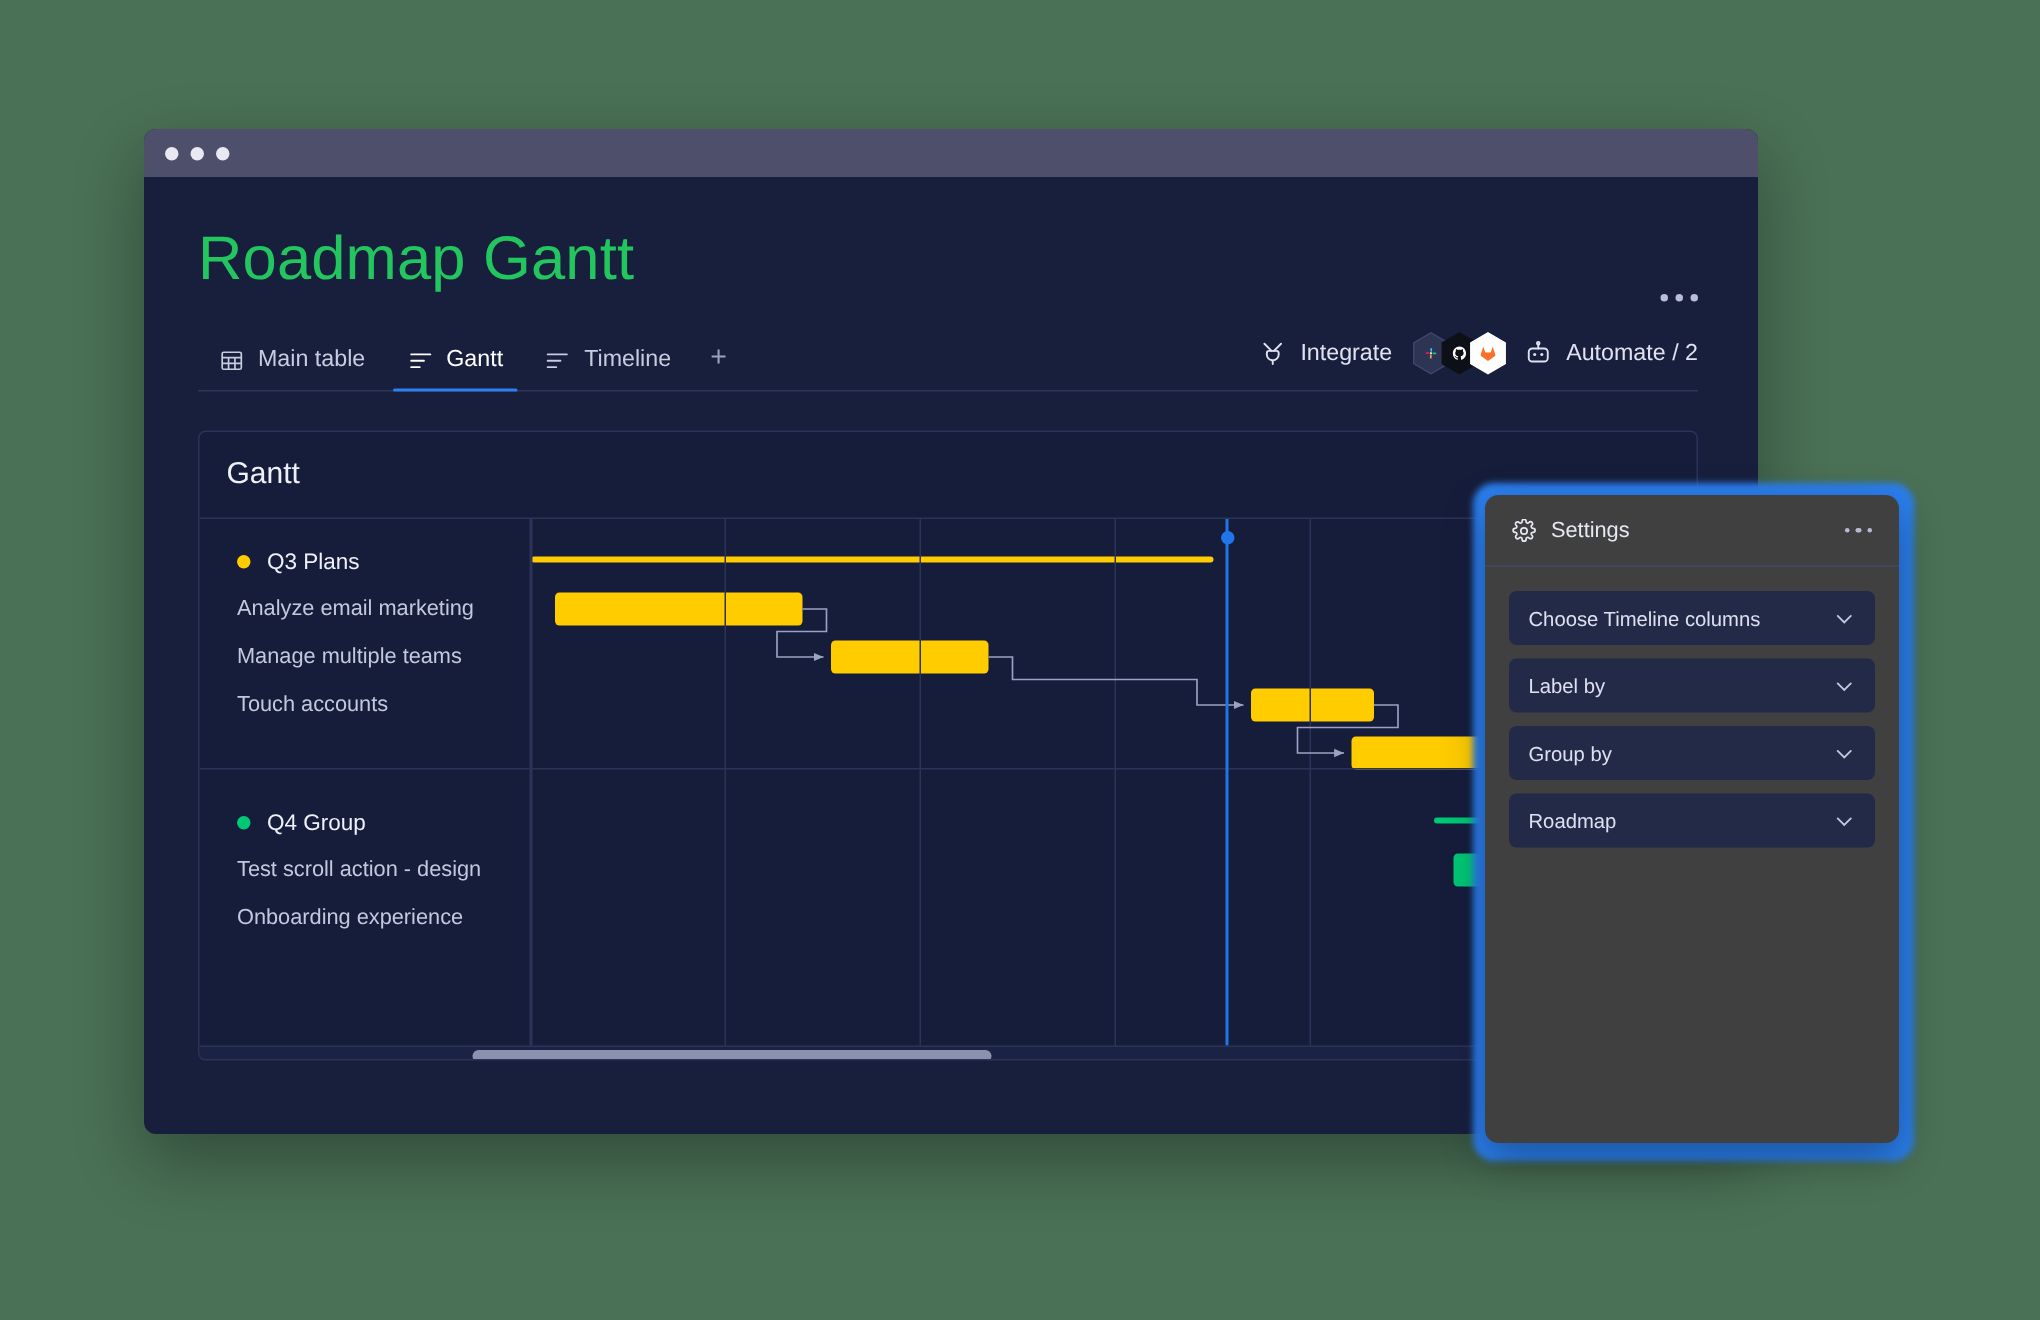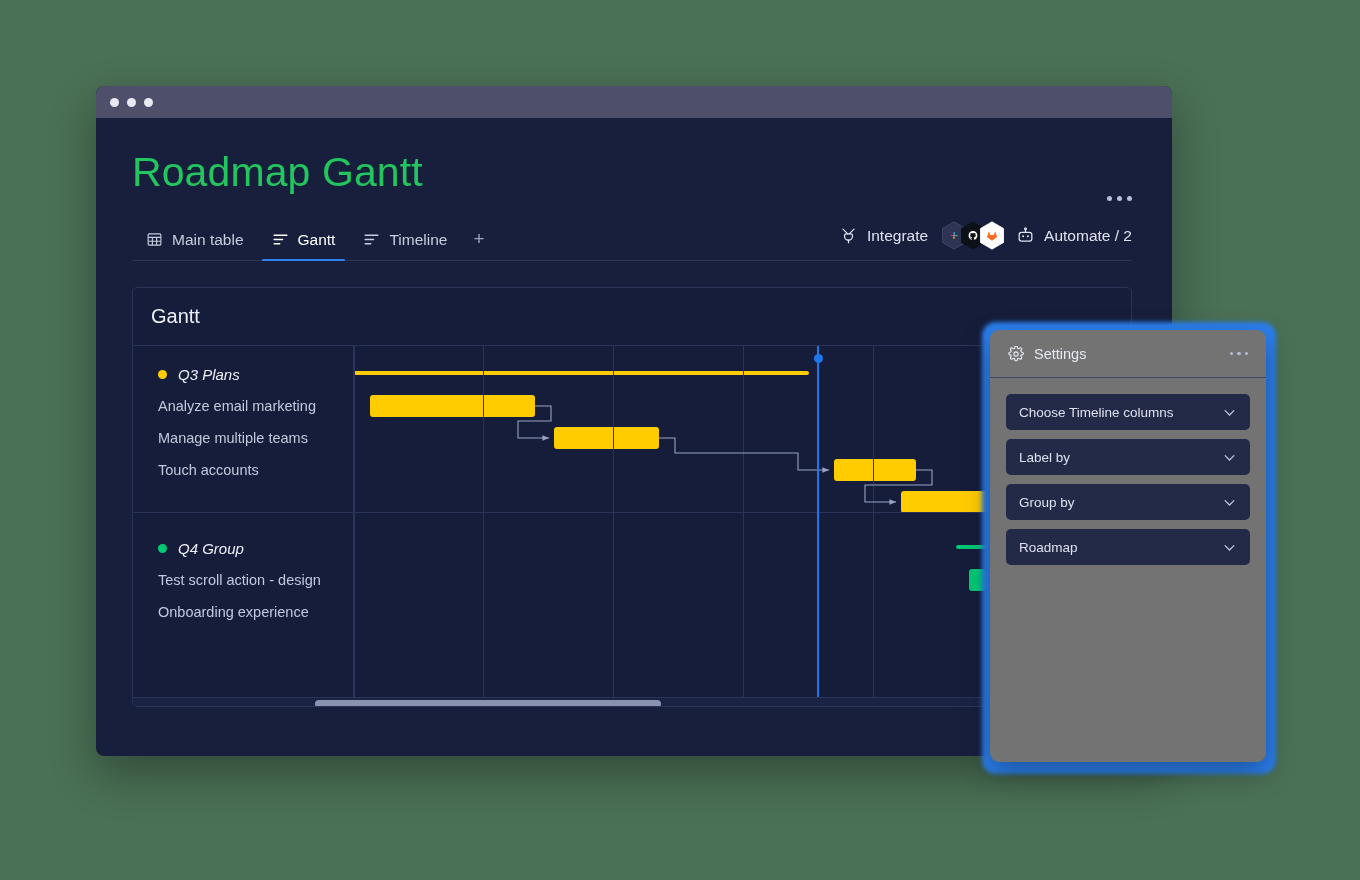--- a/index.html
+++ b/index.html
@@ -41,21 +41,21 @@
 
   
   .tabs-row {
     margin-top: 26px; height: 42px;
     display: flex; align-items: flex-end;
     border-bottom: 1px solid #2e3657;
     position: relative;
   }
   .tabs-left { display: flex; align-items: flex-end; gap: 0; }
   .tab {
-    display: flex; align-items: flex-start; gap: 9px;
+    display: flex; align-items: center; gap: 9px;
     padding: 0 14px 11px 14px;
     color: #c8ccdf; font-size: 15.5px; cursor: pointer;
     position: relative;
   }
   .tab.active { color: #ffffff; }
   .tab.active::after {
     content: ""; position: absolute; left: 4px; right: 4px; bottom: -1px;
     height: 2.5px; background: #2e7ff0; border-radius: 2px;
   }
   .tab-ico { width: 17px; height: 17px; display: block; }
@@ -98,21 +98,21 @@
   .label-col {
     position: absolute; left: 0; top: 0; width: 221px; height: 100%;
     border-right: 1px solid #2b3358;
   }
   .row-label {
     height: 32px; display: flex; align-items: center;
     padding-left: 25px; font-size: 14.5px; color: #c3c8dd;
     white-space: nowrap;
   }
   .row-label.group {
-    padding-left: 25px; color: #eef0f8; font-size: 15px; font-style: italic;
+    padding-left: 25px; color: #eef0f8; font-size: 15px;
   }
   .bullet {
     width: 9px; height: 9px; border-radius: 50%;
     margin-right: 11px; flex: none;
   }
 
   
   .chart-area {
     position: absolute; left: 221px; top: 0; right: 0; height: 100%;
     overflow: hidden;
@@ -142,21 +142,21 @@
   
   .settings-glow {
     position: absolute; left: 982px; top: 322px;
     width: 294px; height: 452px;
     border-radius: 14px; background: #2b7fef;
     filter: blur(2px);
   }
   .settings-panel {
     position: absolute; left: 990px; top: 330px;
     width: 276px; height: 432px;
-    background: #737373; border-radius: 9px;
+    background: #404040; border-radius: 9px;
     overflow: hidden;
     box-shadow: 0 10px 28px rgba(0,0,0,.35);
   }
   .settings-head {
     height: 48px; display: flex; align-items: center;
     padding: 0 18px; border-bottom: 1px solid #414866;
     color: #e6e8f3; font-size: 14.5px; gap: 10px;
   }
   .settings-kebab { margin-left: auto; display: flex; gap: 4px; cursor: pointer; }
   .settings-kebab i { width: 3.5px; height: 3.5px; border-radius: 50%; background: #b5bad3; }

